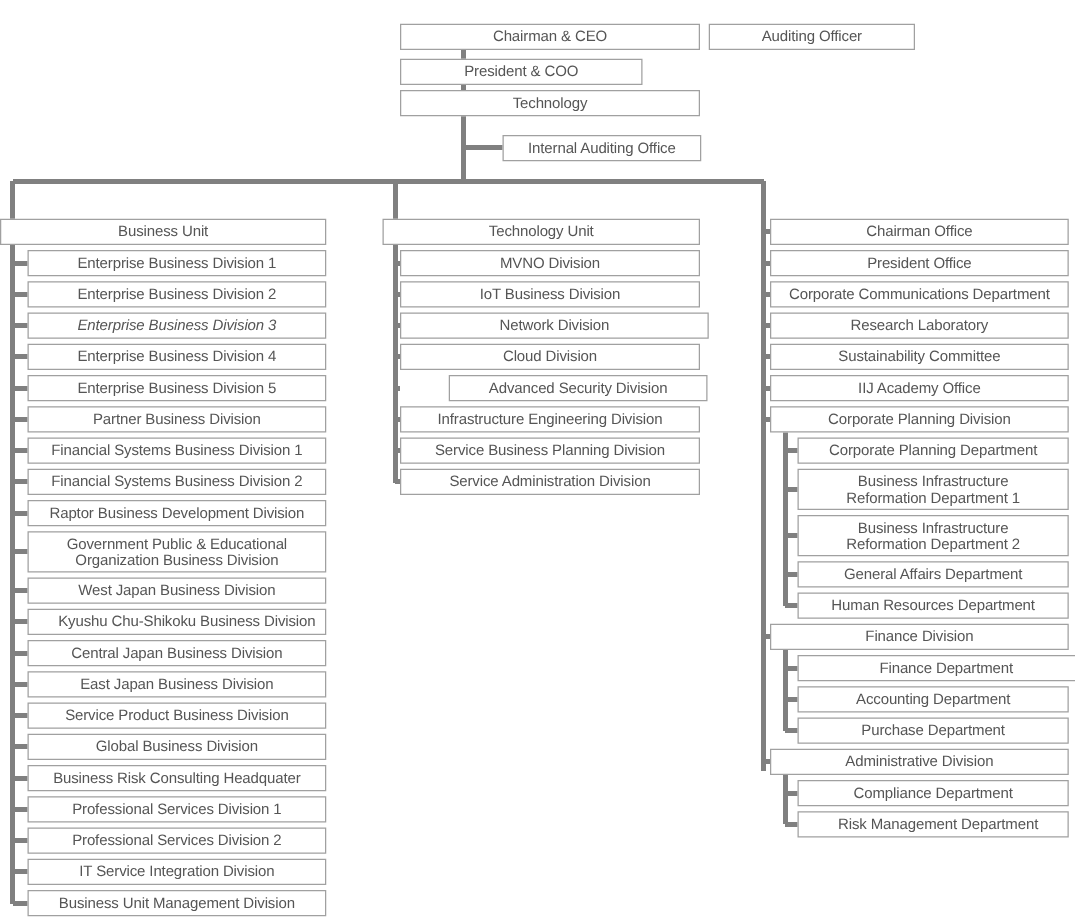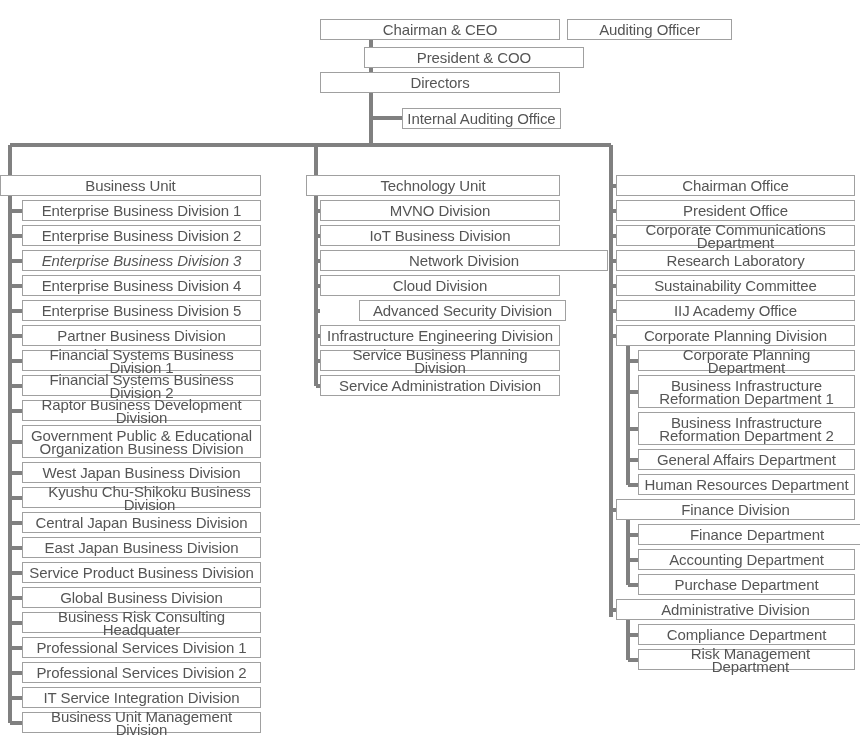--- a/index.html
+++ b/index.html
@@ -25,21 +25,21 @@
     pointer-events: none;
   }
   .box {
     position: absolute;
     border: 1px solid #a0a0a0;
     background: #ffffff;
     display: flex;
     align-items: center;
     justify-content: center;
     text-align: center;
-    font-size: 15px;
+    font-size: 12px;
     line-height: 13px;
     color: #555555;
     letter-spacing: -0.1px;
     padding: 0 4px;
     white-space: pre-line;
     z-index: 2;
   }
 </style>
 </head>
 <body>
@@ -109,22 +109,22 @@
         <path d="M 628,509.5 L 628,584.5"></path>
         <path d="M 611,609.5 L 616,609.5"></path>
         <path d="M 628,634.5 L 638,634.5"></path>
         <path d="M 628,659.5 L 638,659.5"></path>
         <path d="M 628,609.5 L 628,659.5"></path>
       </g>
   </svg>
 
   <div class="box" style="left:320px; top:19px; width:240px; height:21px;">Chairman &amp; CEO</div>
   <div class="box" style="left:567px; top:19px; width:165px; height:21px;">Auditing Officer</div>
-  <div class="box" style="left:320px; top:47px; width:220px; height:21px;margin-left:44px;">President &amp; COO</div>
-  <div class="box" style="left:320px; top:72px; width:240px; height:21px;">Directors</div>
+  <div class="box" style="left:320px; top:47px; width:194px; height:21px;">President &amp; COO</div>
+  <div class="box" style="left:320px; top:72px; width:240px; height:21px;">Technology</div>
   <div class="box" style="left:402px; top:108px; width:159px; height:21px;">Internal Auditing Office</div>
 
   <div class="box" style="left:0px; top:175px; width:261px; height:21px;">Business Unit</div>
   <div class="box" style="left:306px; top:175px; width:254px; height:21px;">Technology Unit</div>
 
   <div id="generated">
       <div class="box" style="left: 22px; top: 200px; width: 239px; height: 21px;">Enterprise Business Division 1</div>
       <div class="box" style="left: 22px; top: 225px; width: 239px; height: 21px;">Enterprise Business Division 2</div>
       <div class="box" style="left: 22px; top: 250px; width: 239px; height: 21px; font-style: italic;">Enterprise Business Division 3</div>
       <div class="box" style="left: 22px; top: 275px; width: 239px; height: 21px;">Enterprise Business Division 4</div>
@@ -141,21 +141,21 @@
       <div class="box" style="left: 22px; top: 537px; width: 239px; height: 21px;">East Japan Business Division</div>
       <div class="box" style="left: 22px; top: 562px; width: 239px; height: 21px;">Service Product Business Division</div>
       <div class="box" style="left: 22px; top: 587px; width: 239px; height: 21px;">Global Business Division</div>
       <div class="box" style="left: 22px; top: 612px; width: 239px; height: 21px;">Business Risk Consulting Headquater</div>
       <div class="box" style="left: 22px; top: 637px; width: 239px; height: 21px;">Professional Services Division 1</div>
       <div class="box" style="left: 22px; top: 662px; width: 239px; height: 21px;">Professional Services Division 2</div>
       <div class="box" style="left: 22px; top: 687px; width: 239px; height: 21px;">IT Service Integration Division</div>
       <div class="box" style="left: 22px; top: 712px; width: 239px; height: 21px;">Business Unit Management Division</div>
       <div class="box" style="left: 320px; top: 200px; width: 240px; height: 21px;">MVNO Division</div>
       <div class="box" style="left: 320px; top: 225px; width: 240px; height: 21px;">IoT Business Division</div>
-      <div class="box" style="left: 320px; top: 250px; width: 288px; height: 21px;">Network Division</div>
+      <div class="box" style="left: 320px; top: 250px; width: 247px; height: 21px;">Network Division</div>
       <div class="box" style="left: 320px; top: 275px; width: 240px; height: 21px;">Cloud Division</div>
       <div class="box" style="left: 320px; top: 300px; width: 207px; height: 21px; margin-left: 39px;">Advanced Security Division</div>
       <div class="box" style="left: 320px; top: 325px; width: 240px; height: 21px;">Infrastructure Engineering Division</div>
       <div class="box" style="left: 320px; top: 350px; width: 240px; height: 21px;">Service Business Planning Division</div>
       <div class="box" style="left: 320px; top: 375px; width: 240px; height: 21px;">Service Administration Division</div>
       <div class="box" style="left: 616px; top: 175px; width: 239px; height: 21px;">Chairman Office</div>
       <div class="box" style="left: 616px; top: 200px; width: 239px; height: 21px;">President Office</div>
       <div class="box" style="left: 616px; top: 225px; width: 239px; height: 21px;">Corporate Communications Department</div>
       <div class="box" style="left: 616px; top: 250px; width: 239px; height: 21px;">Research Laboratory</div>
       <div class="box" style="left: 616px; top: 275px; width: 239px; height: 21px;">Sustainability Committee</div>

